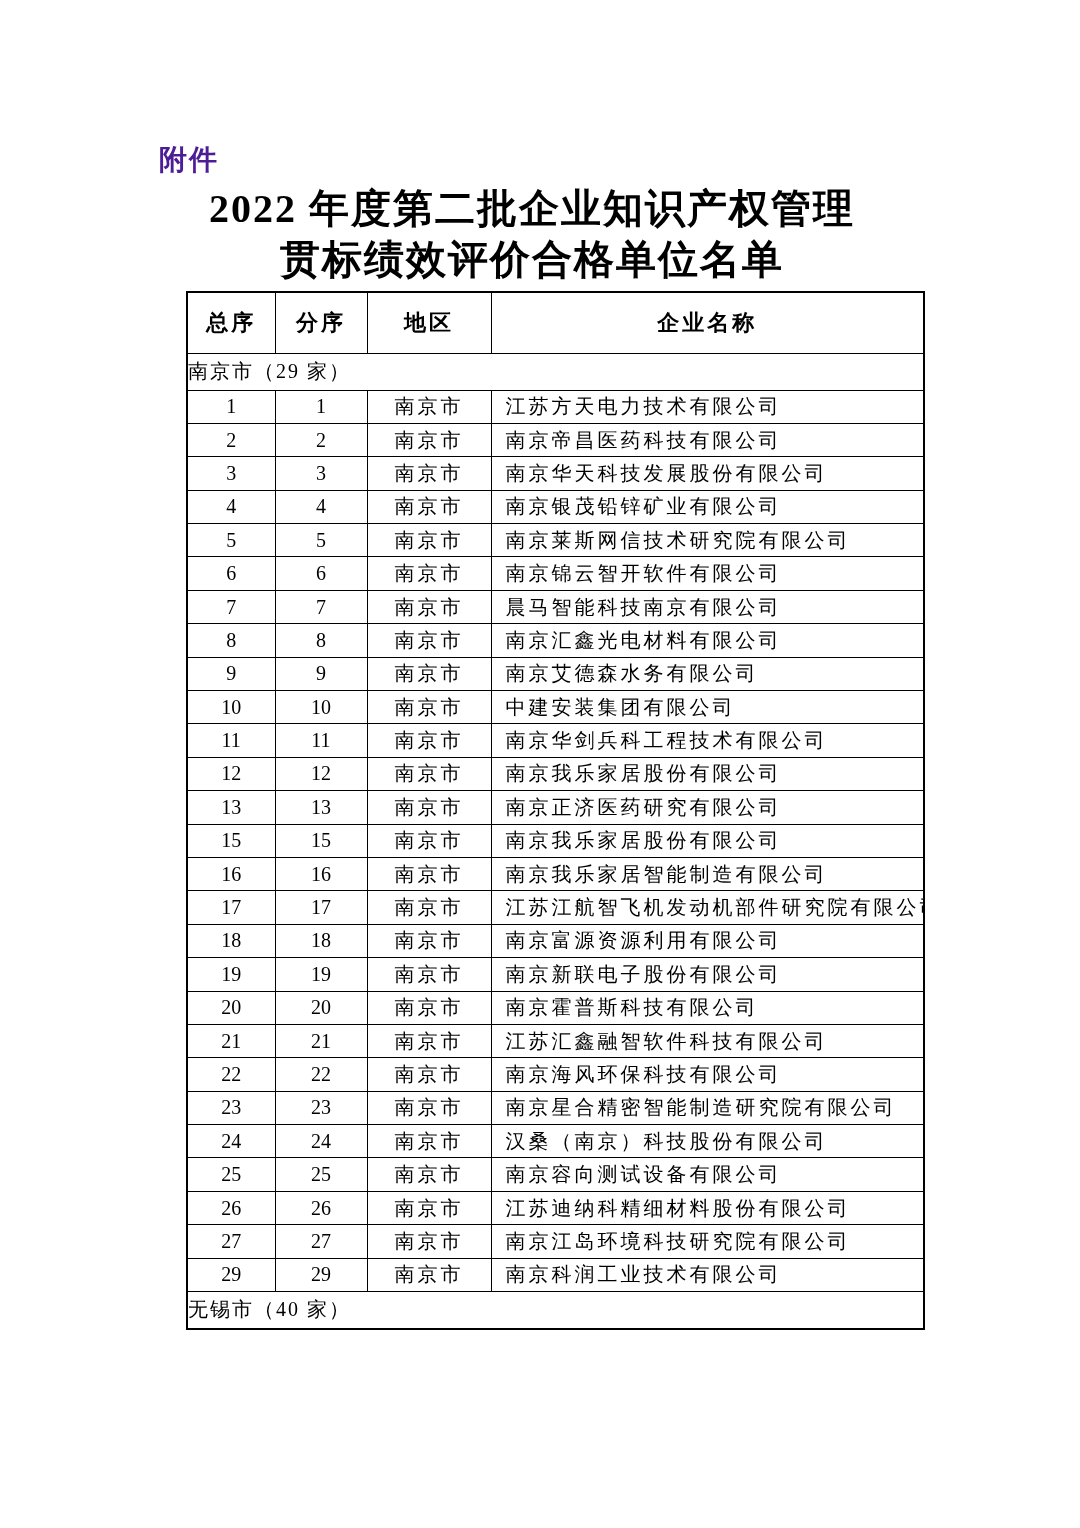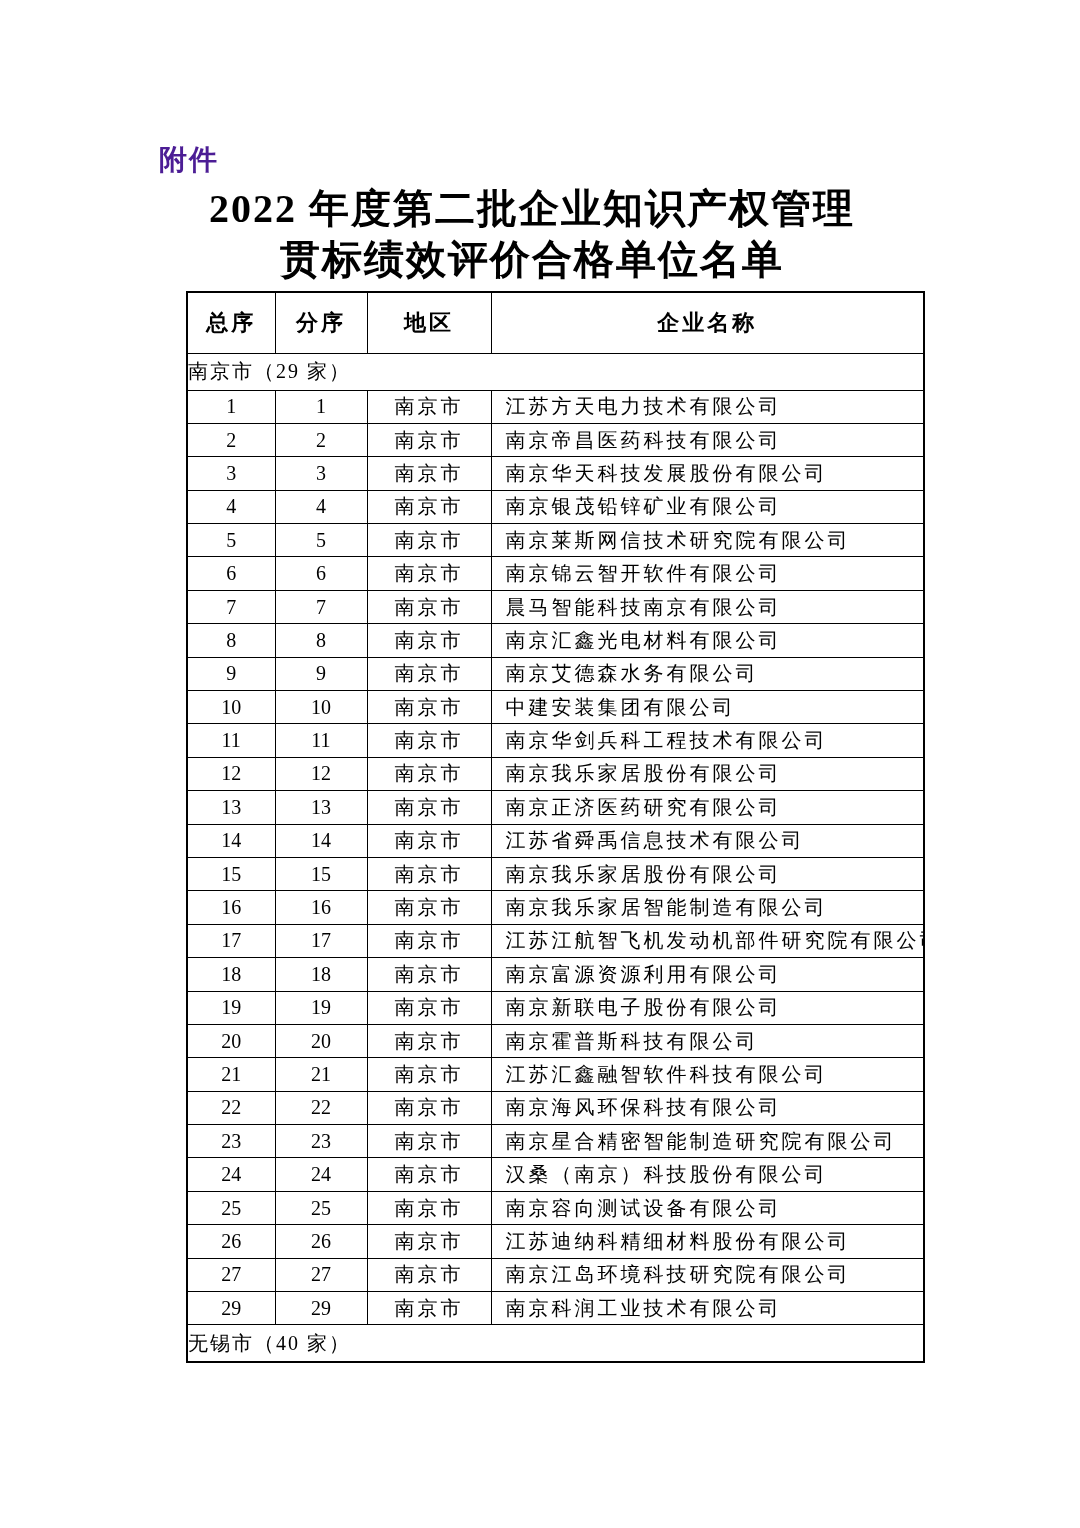--- a/index.html
+++ b/index.html
@@ -208,26 +208,20 @@
           <td class="cell-region">南京市</td>
           <td class="cell-company">南京我乐家居股份有限公司</td>
         </tr>
         <tr class="data-row">
           <td class="cell-num">13</td>
           <td class="cell-num">13</td>
           <td class="cell-region">南京市</td>
           <td class="cell-company">南京正济医药研究有限公司</td>
         </tr>
         <tr class="data-row">
-          <td class="cell-num">14</td>
-          <td class="cell-num">14</td>
-          <td class="cell-region">南京市</td>
-          <td class="cell-company">江苏省舜禹信息技术有限公司</td>
-        </tr>
-        <tr class="data-row">
           <td class="cell-num">15</td>
           <td class="cell-num">15</td>
           <td class="cell-region">南京市</td>
           <td class="cell-company">南京我乐家居股份有限公司</td>
         </tr>
         <tr class="data-row">
           <td class="cell-num">16</td>
           <td class="cell-num">16</td>
           <td class="cell-region">南京市</td>
           <td class="cell-company">南京我乐家居智能制造有限公司</td>

